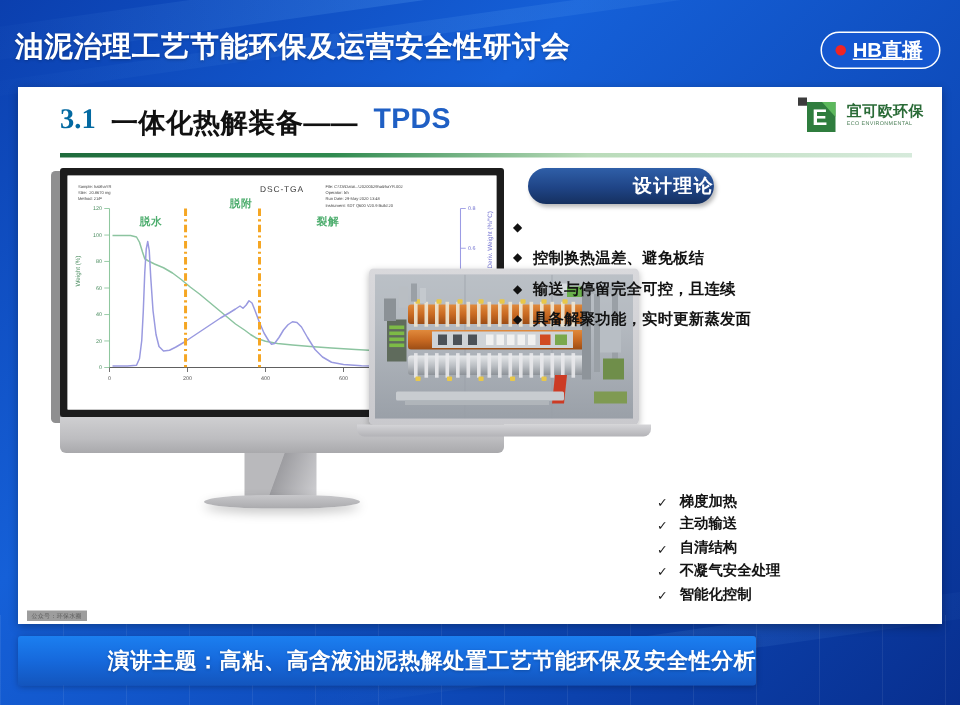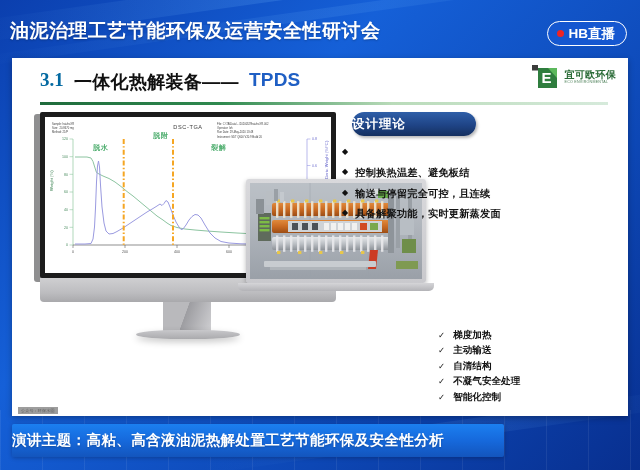--- a/index.html
+++ b/index.html
@@ -51,21 +51,21 @@
     display: flex; align-items: center; gap: 5px;
     cursor: pointer;
   }
   #live-dot {
     width: 7px; height: 7px; border-radius: 50%;
     background: #ef2424;
     flex: 0 0 auto;
   }
   #live-label {
     color: #ffffff; font-size: 13.5px; font-weight: bold;
-    white-space: nowrap; line-height: 1;
+    white-space: nowrap; line-height: 1; text-decoration: underline;
   }
 
   
   #slide {
     position: absolute;
     left: 12px; top: 58px;
     width: 616px; height: 358px;
     background: #ffffff;
     box-shadow: 0 2px 6px rgba(0,0,0,0.3);
     overflow: hidden;
@@ -200,21 +200,21 @@
   }
 
   
   #panel-design {
     position: absolute; left: 330px; top: 54px; width: 280px;
   }
   #design-pill {
     width: 124px; height: 24px;
     background: linear-gradient(180deg, #2f5fa8 0%, #1f4486 55%, #15305f 100%);
     border-radius: 12px;
-    display: flex; align-items: center; justify-content: flex-start;
+    display: flex; align-items: center; justify-content: flex-end;
     box-shadow: 1.5px 2px 3px rgba(0,0,0,0.28);
     margin-left: 10px;
   }
   #design-pill-label { color: #ffffff; font-size: 12.5px; font-weight: bold; letter-spacing: 1px; }
   #design-list { margin-top: 10px; list-style: none; }
   #design-list li {
     display: flex; align-items: flex-start; gap: 7px;
     font-size: 10.2px; color: #131313; font-weight: bold;
     line-height: 1.35; margin-bottom: 7px; letter-spacing: 0.2px;
   }
@@ -247,21 +247,21 @@
     position: absolute; left: 6px; bottom: 2px;
     font-size: 4px; color: #8d8d8d; letter-spacing: 0.2px;
     background: #9d9d9d; color: #5c5c5c; padding: 1px 3px;
   }
 
   
   #bottom-banner {
     position: absolute; left: 12px; top: 424px; width: 492px; height: 33px;
     background: linear-gradient(180deg, #1b7ff0 0%, #1669dc 50%, #1355bd 100%);
     border-radius: 2px;
-    display: flex; align-items: center; justify-content: flex-start;
+    display: flex; align-items: center; justify-content: flex-end;
     box-shadow: 0 1px 4px rgba(0,0,0,0.25);
   }
   #bottom-banner-text {
     color: #ffffff; font-size: 14.5px; font-weight: bold; letter-spacing: 0.4px;
     text-shadow: 0 1px 2px rgba(0,0,0,0.22);
     white-space: nowrap;
   }
 </style>
 </head>
 <body>

